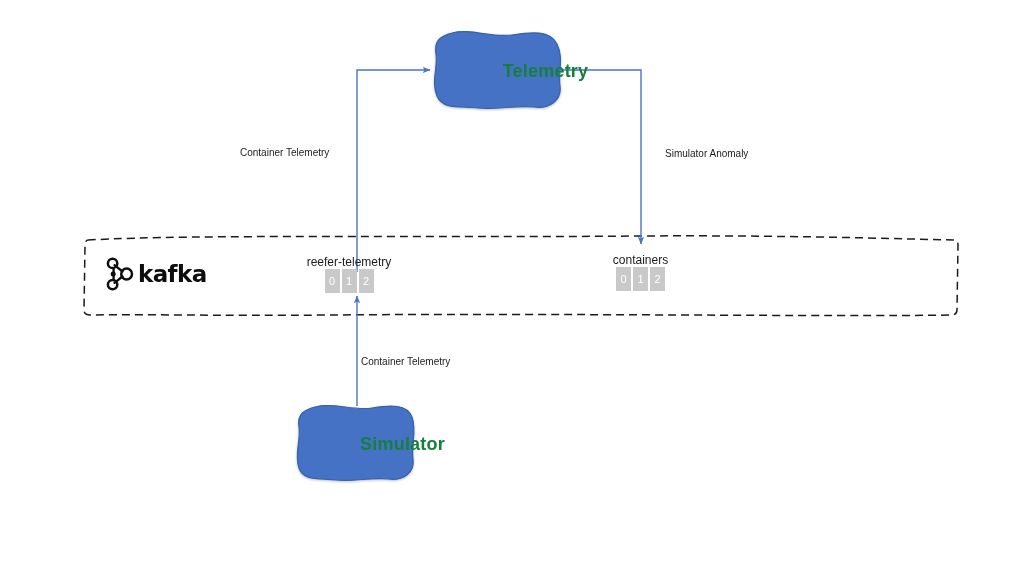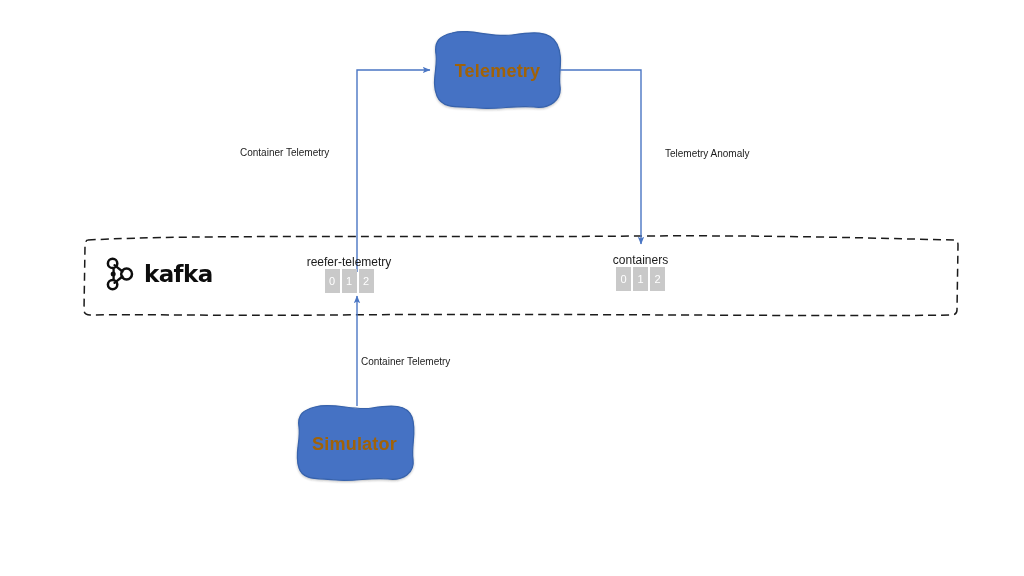--- a/index.html
+++ b/index.html
@@ -24,25 +24,26 @@
     left: 0;
     width: 1024px;
     height: 576px;
     pointer-events: none;
   }
   .node {
     position: absolute;
     display: flex;
     align-items: center;
     justify-content: center;
-    color: #a16207;
+    color: #15803d;
     font-weight: 700;
     letter-spacing: 0.2px;
     text-align: center;
     z-index: 4;
+    margin-left: 48px;
   }
   .node-label {
     position: relative;
     z-index: 2;
     pointer-events: none;
   }
   #telemetry-node {
     left: 434px;
     top: 32px;
     width: 127px;
@@ -111,21 +112,21 @@
     left: 588px;
     top: 253px;
     width: 105px;
   }
   #kafka-logo {
     position: absolute;
     left: 105px;
     top: 257px;
     display: flex;
     align-items: center;
-    gap: 9px;
+    gap: 3px;
     z-index: 5;
   }
   #kafka-wordmark {
     font-family: "DejaVu Sans", sans-serif;
     font-size: 23px;
     font-weight: 700;
     color: #0d0d0d;
     letter-spacing: -0.6px;
     line-height: 1;
   }
@@ -187,21 +188,21 @@
   <div class="node" id="telemetry-node">
     <span class="node-label">Telemetry</span>
   </div>
 
   <div class="node" id="simulator-node">
     <span class="node-label">Simulator</span>
   </div>
 
   <div class="edge-label" id="label-container-telemetry-top">Container Telemetry</div>
 
-  <div class="edge-label" id="label-container-anomaly">Telemetry Anomaly</div>
+  <div class="edge-label" id="label-container-anomaly">Simulator Anomaly</div>
 
   <div class="edge-label" id="label-container-telemetry-bottom">Container Telemetry</div>
 
   <div id="kafka-logo">
     <svg width="30" height="34" viewBox="0 0 30 34" xmlns="http://www.w3.org/2000/svg">
       <g stroke="#0d0d0d" stroke-width="2.3" fill="none" stroke-linecap="round">
         <path d="M 9.5,8.2 L 17.5,14.5"></path>
         <path d="M 9.5,25.8 L 17.5,19.5"></path>
         <path d="M 8.6,12 L 8.6,22"></path>
       </g>

